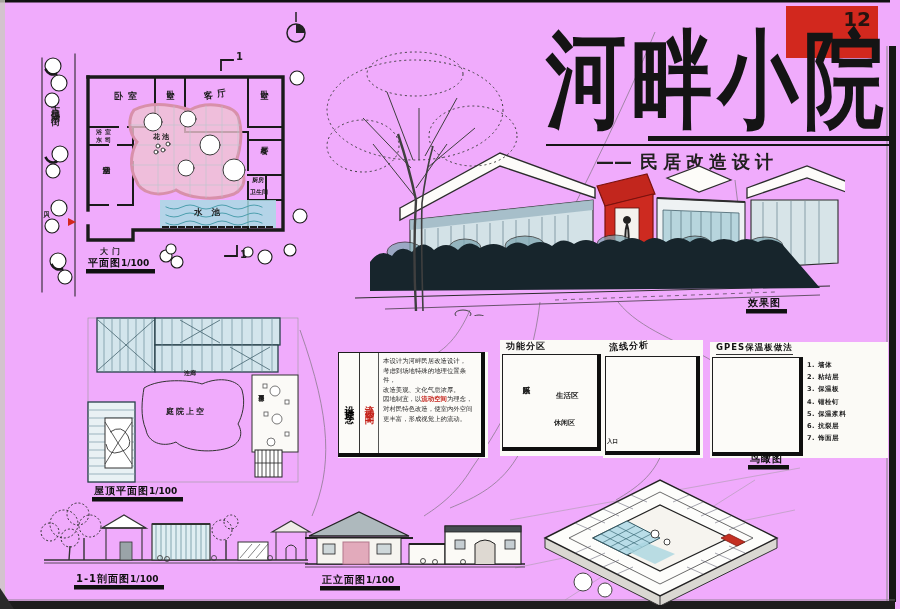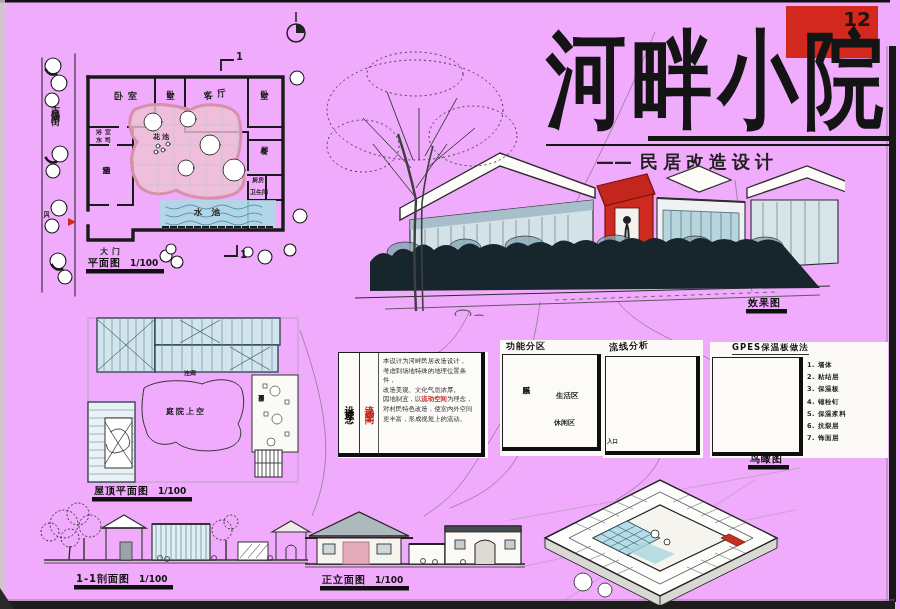--- a/index.html
+++ b/index.html
@@ -6,21 +6,21 @@
   body{width:900px;height:609px;overflow:hidden;background:#b9b6b0;
        font-family:"DejaVu Sans","Liberation Sans",sans-serif;}
   #board{position:relative;width:900px;height:609px;background:#f0abfc;padding-left:28px;}
   #underlay{position:absolute;left:0;top:0;z-index:0;}
   .region{position:absolute;z-index:2;}
   .region svg{position:absolute;left:0;top:0;}
   .lbl{position:absolute;color:#1d1d1d;font-weight:600;white-space:nowrap;line-height:1.05;}
   .v{writing-mode:vertical-rl;text-orientation:upright;}
   .cap{position:absolute;z-index:3;font-size:10px;font-weight:700;color:#101010;letter-spacing:1px;}
   .cap-u{border-bottom:1.5px solid #101010;box-shadow:0 3.5px 0 #101010;padding:0 6px 1px 2px;}
-  .cap .sc{margin-left:9px;font-weight:600;font-size:9px;letter-spacing:0;}
+  .cap .sc{font-weight:600;font-size:9px;letter-spacing:0;}
   .redsq{position:absolute;z-index:1;background:#d2281e;}
   .redsq span{position:absolute;right:7px;top:1px;font-size:20px;font-weight:700;color:#26130f;}
   #btitle{position:absolute;z-index:2;margin:0;font-size:80px;font-weight:900;color:#141414;
           letter-spacing:6px;line-height:1;transform:scaleY(1.32);transform-origin:top left;}
   .tline{position:absolute;z-index:2;background:#151515;}
   #subtitle{position:absolute;z-index:2;font-size:18px;font-weight:700;color:#20201e;letter-spacing:5px;}
   #subtitle .dash{letter-spacing:0;margin-right:8px;}
   .abox{position:absolute;z-index:2;background:#fbfaf6;}
   .abox .hd{position:absolute;top:0;left:6px;font-size:9px;font-weight:700;color:#141414;letter-spacing:1px;}
   .frame{position:absolute;border:1.6px solid #1d1d1d;border-right:4px solid #0e0e0e;border-bottom:4px solid #0e0e0e;background:#fcfbf8;}
@@ -331,21 +331,21 @@
         <path d="M38,80 Q52,72 62,56" stroke="#222" stroke-width="1" marker-end="url(#ab)"></path>
         <path d="M60,86 Q50,78 40,64" stroke="#222" stroke-width="1" marker-end="url(#ab)"></path>
         <path d="M70,44 Q62,56 70,64" stroke="#d2281e" stroke-width="1" marker-end="url(#ar)"></path>
       </g>
       <polygon points="10,92 16,95 10,98" fill="#d2281e"></polygon>
     </svg>
     <span class="lbl" style="left:4px;top:99px;font-size:5.5px;">入口</span>
   </div>
 
   <div class="abox" id="construction" style="left:710px;top:342px;width:178px;height:116px;">
-    <span class="hd" style="font-size:8.5px;border-bottom:1px solid #333;margin-left:16px;">GPES保温板做法</span>
+    <span class="hd" style="font-size:8.5px;border-bottom:1px solid #333;">GPES保温板做法</span>
     <div class="frame" style="left:2px;top:15px;width:86px;height:94px;"></div>
     <svg width="178" height="116" viewBox="0 0 178 116" style="z-index:2;">
       <g fill="none" stroke="#222">
 
         <rect x="20" y="24" width="8" height="80" stroke-width="1"></rect>
         <path d="M20,30 l8,-5 M20,40 l8,-5 M20,50 l8,-5 M20,60 l8,-5 M20,70 l8,-5 M20,80 l8,-5 M20,90 l8,-5 M20,100 l8,-5" stroke-width="0.7"></path>
         <rect x="28" y="24" width="4" height="80" stroke-width="0.8" fill="#ddd"></rect>
         <rect x="32" y="24" width="8" height="80" stroke-width="1"></rect>
         <path d="M32,24 V104 M36,24 V104 M32,34 h8 M32,44 h8 M32,54 h8 M32,64 h8 M32,74 h8 M32,84 h8 M32,94 h8" stroke-width="0.5"></path>
         <rect x="40" y="24" width="3" height="80" stroke-width="0.7"></rect>

